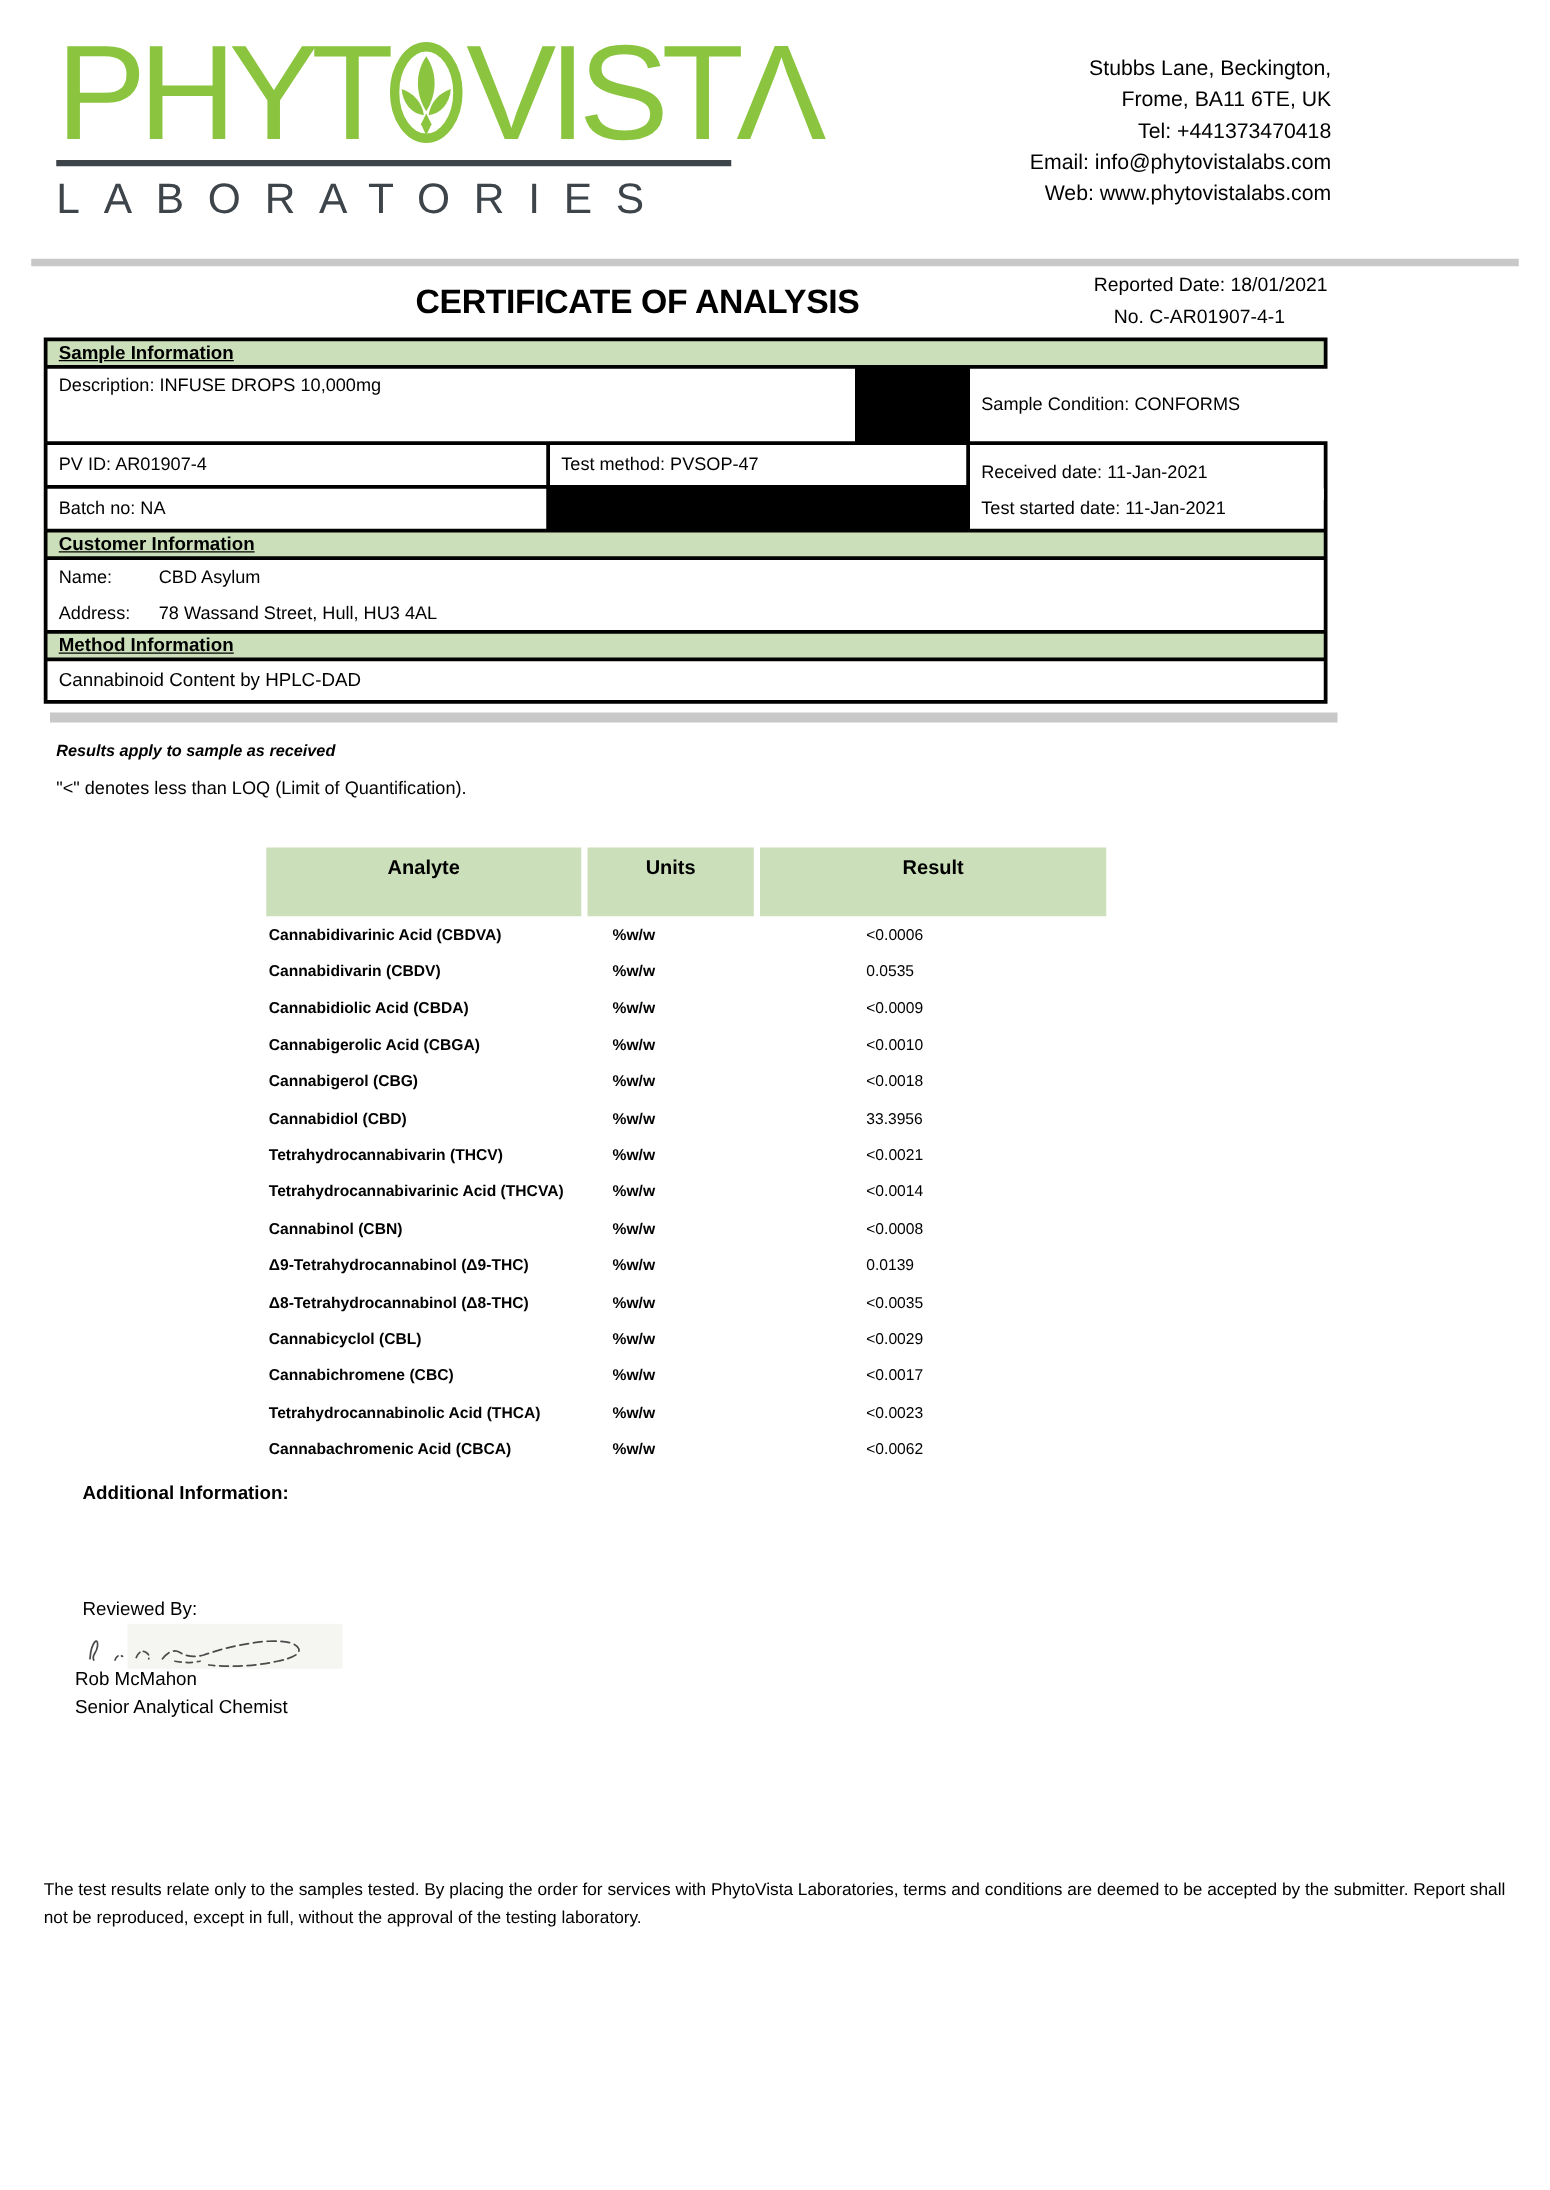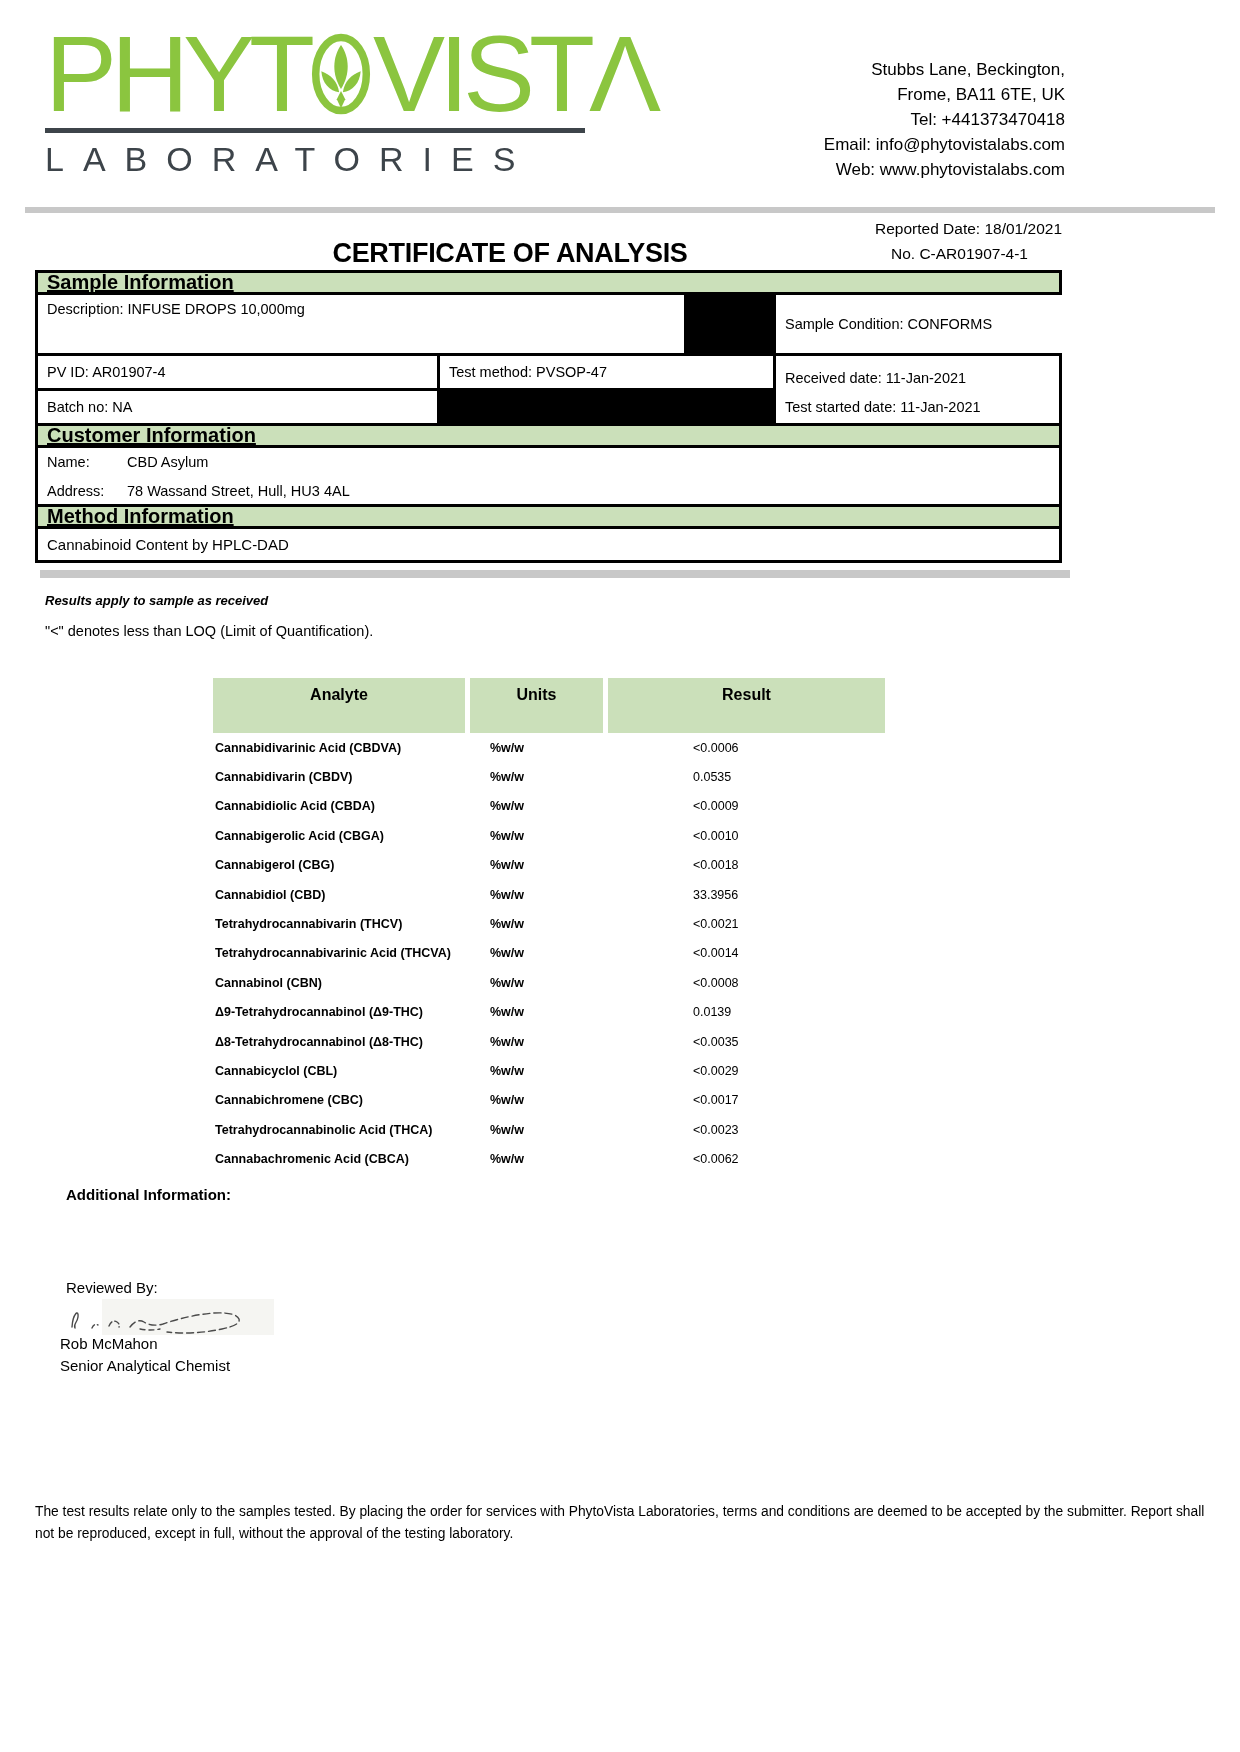--- a/index.html
+++ b/index.html
@@ -14,43 +14,43 @@
   #logo-block { position: absolute; left: 45px; top: 28px; width: 545px; }
   #logo-row { display: flex; align-items: center; height: 92px; }
   .logo-word { font-size: 108px; line-height: 92px; letter-spacing: -6px;
                color: var(--brand-green); font-weight: 400; white-space: nowrap; }
   #logo-leaf { width: 60px; height: 88px; margin: 0 2px; flex: 0 0 auto; }
   #logo-rule { height: 5px; background: #3d444a; margin-top: 8px; width: 540px; }
   #logo-sub { margin-top: 7px; font-size: 34px; letter-spacing: 19px;
               color: #3d444a; white-space: nowrap; }
 
   #contact-block { position: absolute; top: 42px; right: 175px; width: 460px;
-                   text-align: right; font-size: 17px; line-height: 25px; margin-top: 15px; }
+                   text-align: right; font-size: 17px; line-height: 25px; }
 
   .gray-rule { position: absolute; background: #c8c8c8; }
   #top-rule { left: 25px; top: 207px; width: 1190px; height: 6px; }
 
   #report-meta { position: absolute; left: 857px; top: 216px; width: 205px;
                  font-size: 15.5px; line-height: 25px; }
   #reported-date { text-align: right; }
   #report-no { text-align: center; }
 
   #doc-title { position: absolute; left: 0; top: 226px; width: 1020px;
                text-align: center; font-size: 27px; font-weight: bold;
-               letter-spacing: -0.3px; margin-top: 12px; }
+               letter-spacing: -0.3px; }
 
   
   #info-tables { position: absolute; left: 35px; top: 270px; width: 1027px;
                  height: 293px; background: #000; }
   .cell { position: absolute; background: #fff; font-size: 14.5px; }
   .cell-pad { padding: 6px 9px; }
   .v-center { display: flex; align-items: center; padding: 0 9px; }
   .section-bar { position: absolute; background: var(--bar-green);
                  display: flex; align-items: center; }
-  .section-title { font-weight: bold; font-size: 20px; text-decoration: underline;
+  .section-title { font-weight: bold; font-size: 15px; text-decoration: underline;
                    padding-left: 9px; }
 
   #bar-sample  { left: 3px; top: 3px;   width: 1021px; height: 19px; }
   #cell-desc   { left: 3px; top: 25px;  width: 646px;  height: 58px; }
   #cell-cond   { left: 741px; top: 25px; width: 327px; height: 58px; }
   #cell-pvid   { left: 3px;   top: 86px; width: 399px; height: 32px; }
   #cell-method { left: 405px; top: 86px; width: 333px; height: 32px; }
   #cell-recv   { left: 741px; top: 86px; width: 283px; height: 44px; }
   #cell-batch  { left: 3px;   top: 121px; width: 399px; height: 32px; }
   #cell-storage{ left: 405px; top: 121px; width: 333px; height: 32px; }

